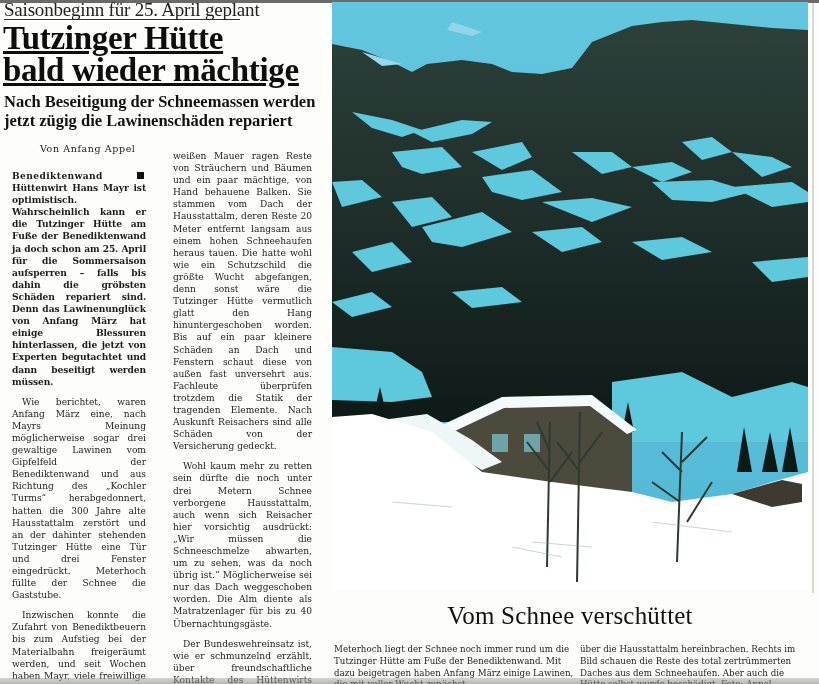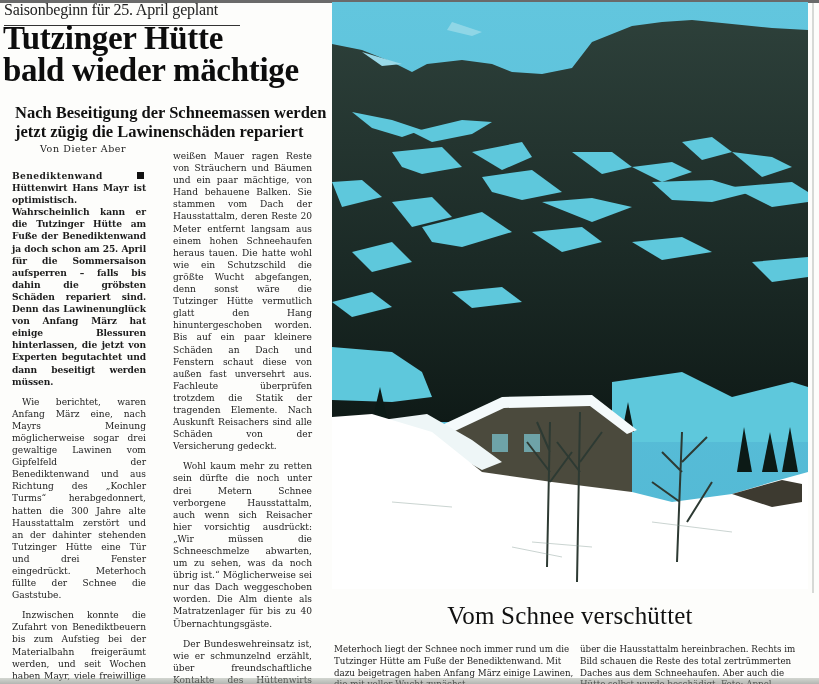--- a/index.html
+++ b/index.html
@@ -5,33 +5,33 @@
     html, body { margin: 0; padding: 0; }
     body {
       width: 819px; height: 684px; overflow: hidden; position: relative;
       background: #fdfdfb;
       font-family: "DejaVu Serif", "Liberation Serif", serif;
       color: #1a1a1a;
     }
     .topbar { position: absolute; left: 0; top: 0; width: 819px; height: 3px; background: #6a6a6a; }
     .kicker {
       position: absolute; left: 4px; top: 1px; width: 236px;
-      font-family: "Liberation Serif", serif; font-size: 16px; line-height: 17px;
-      color: #222; border-bottom: 1px solid #333; padding-bottom: 7px; white-space: nowrap;
+      font-family: "Liberation Serif", serif; font-size: 19px; line-height: 17px;
+      color: #222; border-bottom: 1px solid #333; padding-bottom: 1px; white-space: nowrap;
       letter-spacing: -0.2px;
     }
     .headline {
       position: absolute; left: 3px; top: 22px; width: 320px;
       font-family: "Liberation Serif", serif; font-weight: bold;
-      font-size: 33px; line-height: 32px; color: #0d0d0d; margin: 0; letter-spacing: -0.3px;
+      font-size: 33px; line-height: 32px; color: #0d0d0d; margin: 0; letter-spacing: -0.3px; text-decoration: underline;
     }
     .subhead {
       position: absolute; left: 4px; top: 92px; width: 320px;
       font-family: "Liberation Serif", serif; font-weight: bold;
-      font-size: 16.5px; line-height: 19px; color: #111; margin: 11px;
+      font-size: 16.5px; line-height: 19px; color: #111; margin: 0;
     }
     .byline {
       position: absolute; left: 40px; top: 143px; width: 110px;
       font-family: "DejaVu Serif", serif; font-size: 9.5px; letter-spacing: 0.6px; color: #222;
       white-space: nowrap;
     }
     .col {
       position: absolute; font-family: "DejaVu Serif", serif;
       font-size: 9.1px; line-height: 12.1px; color: #1c1c1c; text-align: justify;
       hyphens: manual;
@@ -71,21 +71,21 @@
 
 <div class="kicker">Saisonbeginn für 25. April geplant</div>
 
 <h1 class="headline">
   <span>Tutzinger Hütte</span><br>
   <span>bald wieder mächtige</span>
 </h1>
 
 <h2 class="subhead">Nach Beseitigung der Schneemassen werden jetzt zügig die Lawinenschäden repariert</h2>
 
-<div class="byline">Von Dieter Aber</div>
+<div class="byline">Von Anfang Appel</div>
 
 <div class="col col1">
   <p class="lead">
     <span class="dateline">Benediktenwand</span>
     <span class="square"></span>
     <span>Hüttenwirt Hans Mayr ist optimistisch. Wahrscheinlich kann er die Tutzinger Hütte am Fuße der Benediktenwand ja doch schon am 25. April für die Sommersaison aufsperren – falls bis dahin die gröbsten Schäden repariert sind. Denn das Lawinenunglück von Anfang März hat einige Blessuren hinterlassen, die jetzt von Experten begutachtet und dann beseitigt werden müssen.</span>
   </p>
   <p>Wie berichtet, waren Anfang März eine, nach Mayrs Meinung möglicherweise sogar drei gewaltige Lawinen vom Gipfelfeld der Benediktenwand und aus Richtung des „Kochler Turms“ herabgedonnert, hatten die 300 Jahre alte Hausstattalm zerstört und an der dahinter stehenden Tutzinger Hütte eine Tür und drei Fenster eingedrückt. Meterhoch füllte der Schnee die Gaststube.</p>
   <p>Inzwischen konnte die Zufahrt von Benediktbeuern bis zum Aufstieg bei der Materialbahn freigeräumt werden, und seit Wochen haben Mayr, viele freiwillige Helfer und 18 Luftwaffensoldaten unermüdlich geschuftet, um die Hütte leer und rundum freizuschaufeln.</p>
 

